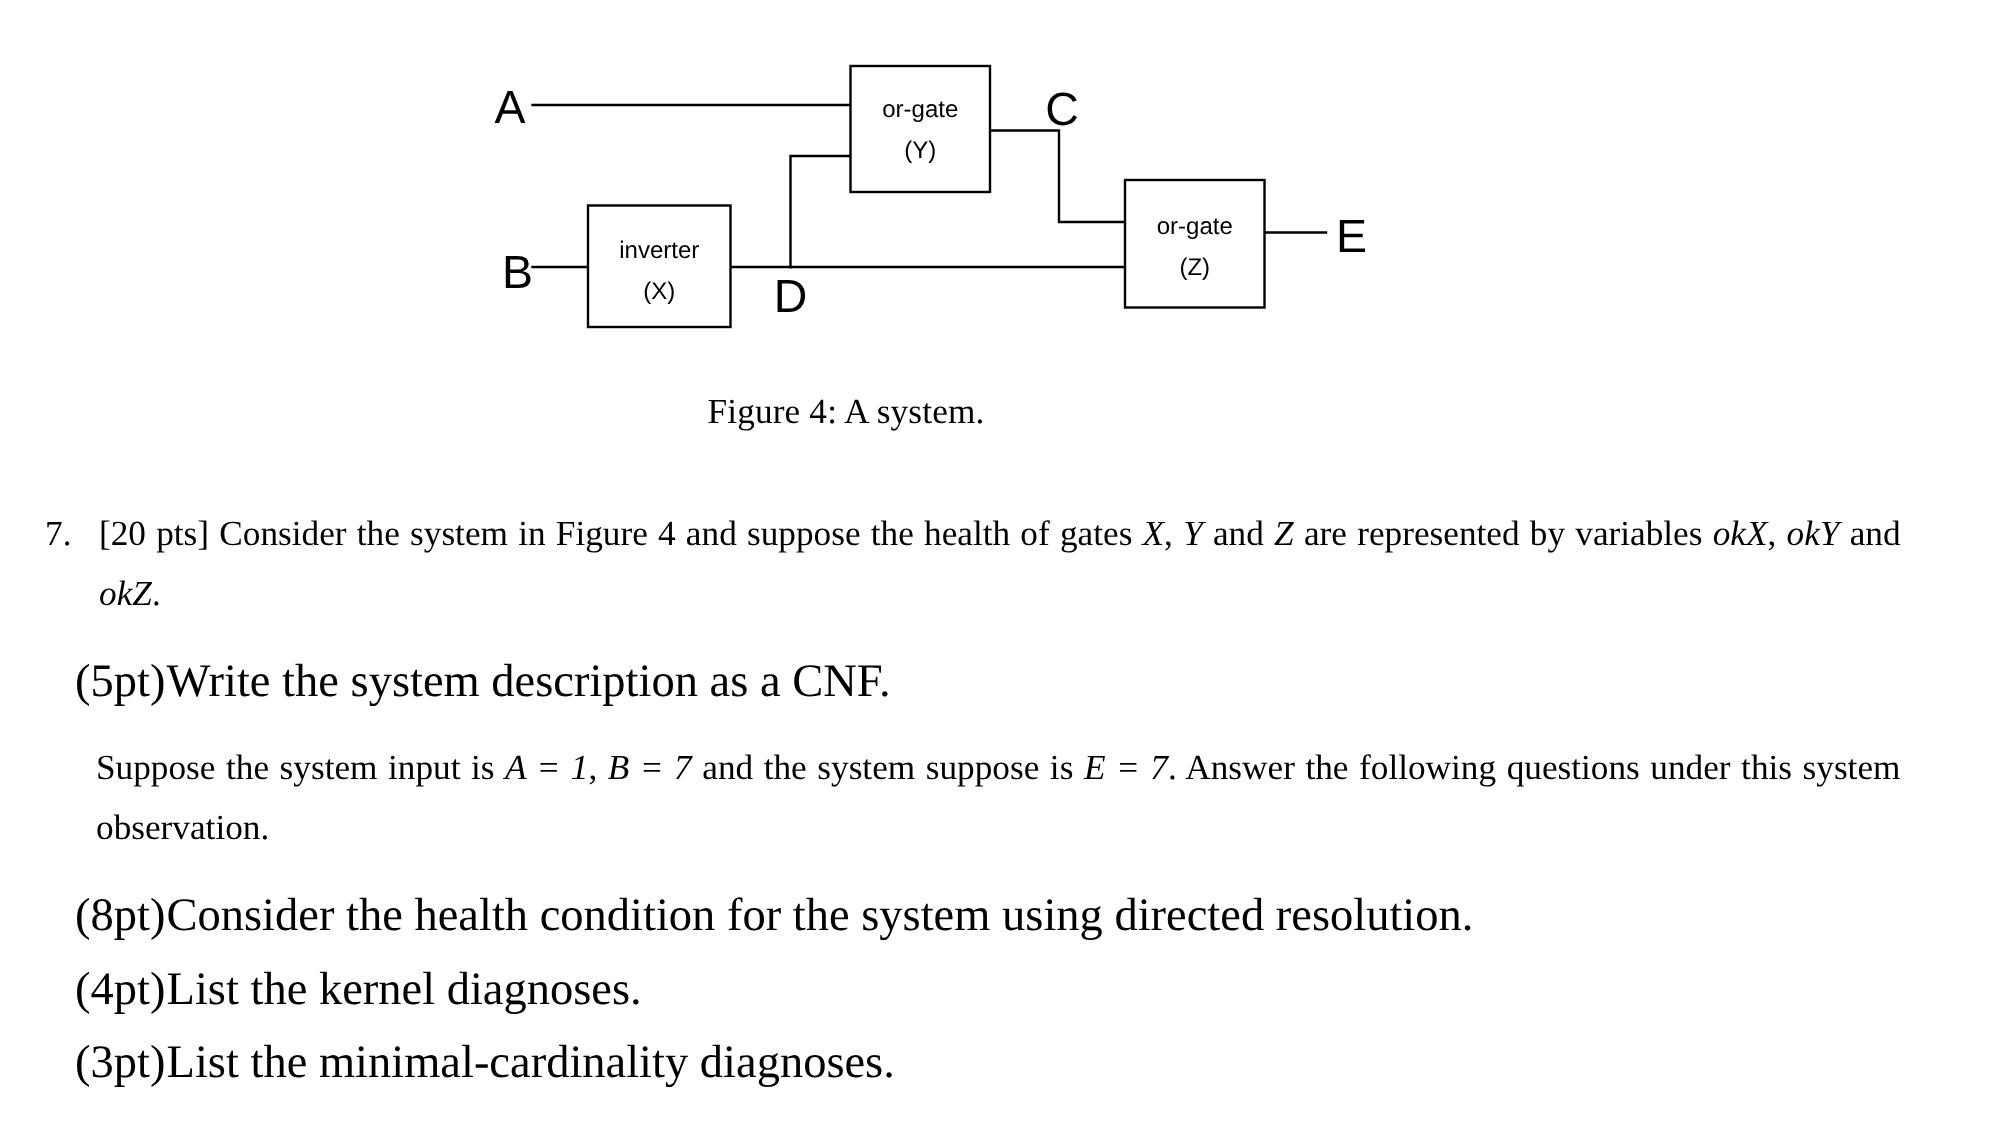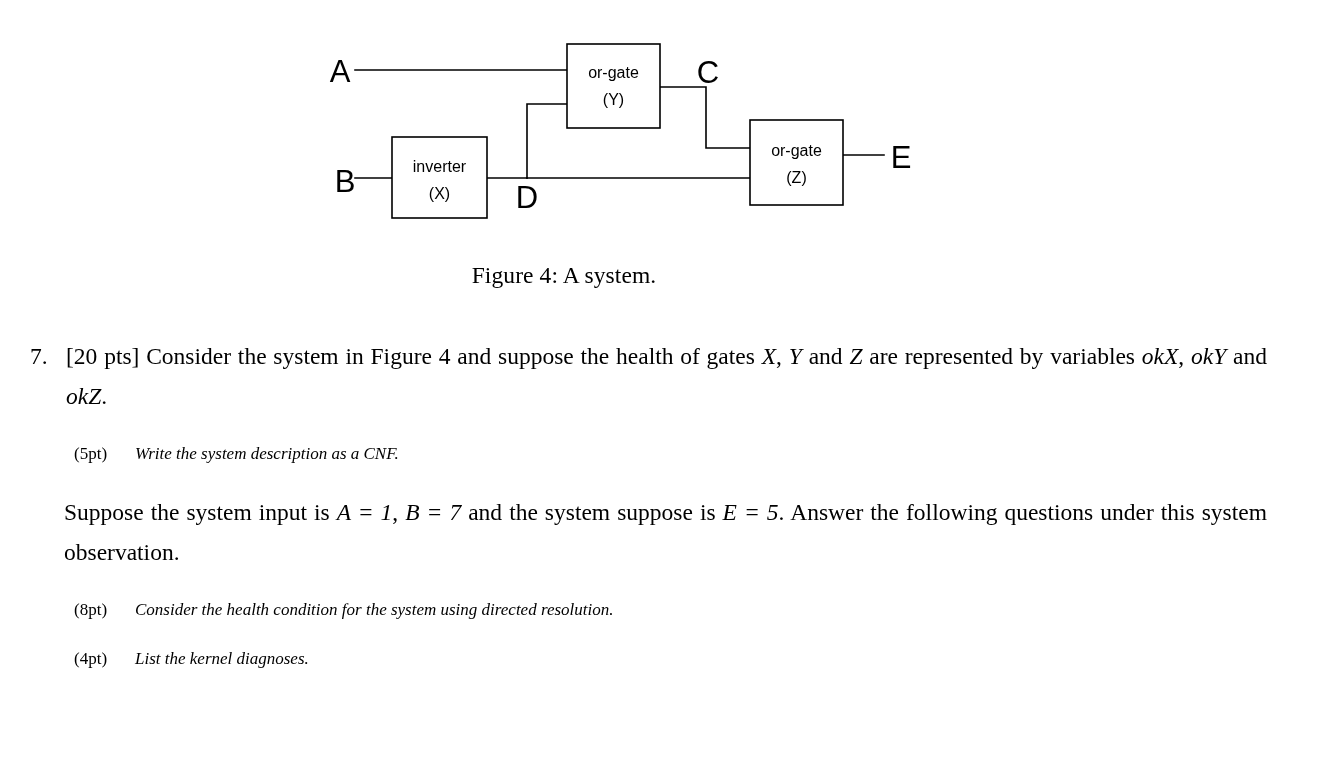--- a/index.html
+++ b/index.html
@@ -90,35 +90,33 @@
     display: block;
     padding-left: 36px;
     text-align: justify;
     text-justify: inter-word;
   }
 
   .subq {
     position: relative;
     padding-left: 28px;
     padding-right: 62px;
-    font-size: 17px;
+    font-size: 31px;
     line-height: 40px;
     margin-top: 18px;
-    margin-left: 24px;
   }
   .subq .pts {
     position: absolute;
     left: 50px;
     top: 0;
     width: 72px;
   }
   .subq .subq-text {
     display: block;
     padding-left: 83px;
-    font-style: italic;
   }
 
   .para {
     position: relative;
     padding-left: 64px;
     padding-right: 62px;
     font-size: 23.5px;
     line-height: 40px;
     margin-top: 18px;
     text-align: justify;
@@ -186,26 +184,30 @@
   <div class="q-item q7">
     <span class="q-num">7.</span>
     <span class="q-text"><span>[20 pts]</span><span> Consider the system in Figure 4 and suppose the health of gates </span><i class="mathvar">X</i><span>, </span><i class="mathvar">Y</i><span> and </span><i class="mathvar">Z</i><span> are represented by variables </span><i class="mathvar">okX</i><span>, </span><i class="mathvar">okY</i><span> and </span><i class="mathvar">okZ</i><span>.</span></span>
   </div>
 
   <div class="subq">
     <span class="pts">(5pt)</span>
     <span class="subq-text">Write the system description as a CNF.</span>
   </div>
 
-  <div class="para"><span>Suppose the system input is </span><span class="math">A = 1</span><span>, </span><span class="math">B = 7</span><span> and the system suppose is </span><span class="math">E = 5</span><span>.  Answer the following questions under this system observation.</span></div>
+  <div class="para"><span>Suppose the system input is </span><span class="math">A = 1</span><span>, </span><span class="math">B = 7</span><span> and the system suppose is </span><span class="math">E = 7</span><span>.  Answer the following questions under this system observation.</span></div>
 
   <div class="subq">
     <span class="pts">(8pt)</span>
     <span class="subq-text">Consider the health condition for the system using directed resolution.</span>
   </div>
 
   <div class="subq tight">
     <span class="pts">(4pt)</span>
     <span class="subq-text">List the kernel diagnoses.</span>
   </div>
 
+  <div class="subq tight">
+    <span class="pts">(3pt)</span>
+    <span class="subq-text">List the minimal-cardinality diagnoses.</span>
+  </div>
 
 </div>
 
 </body></html>

